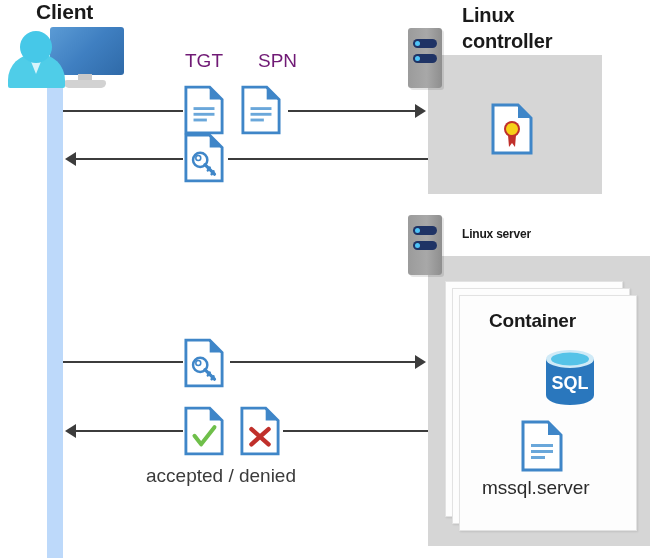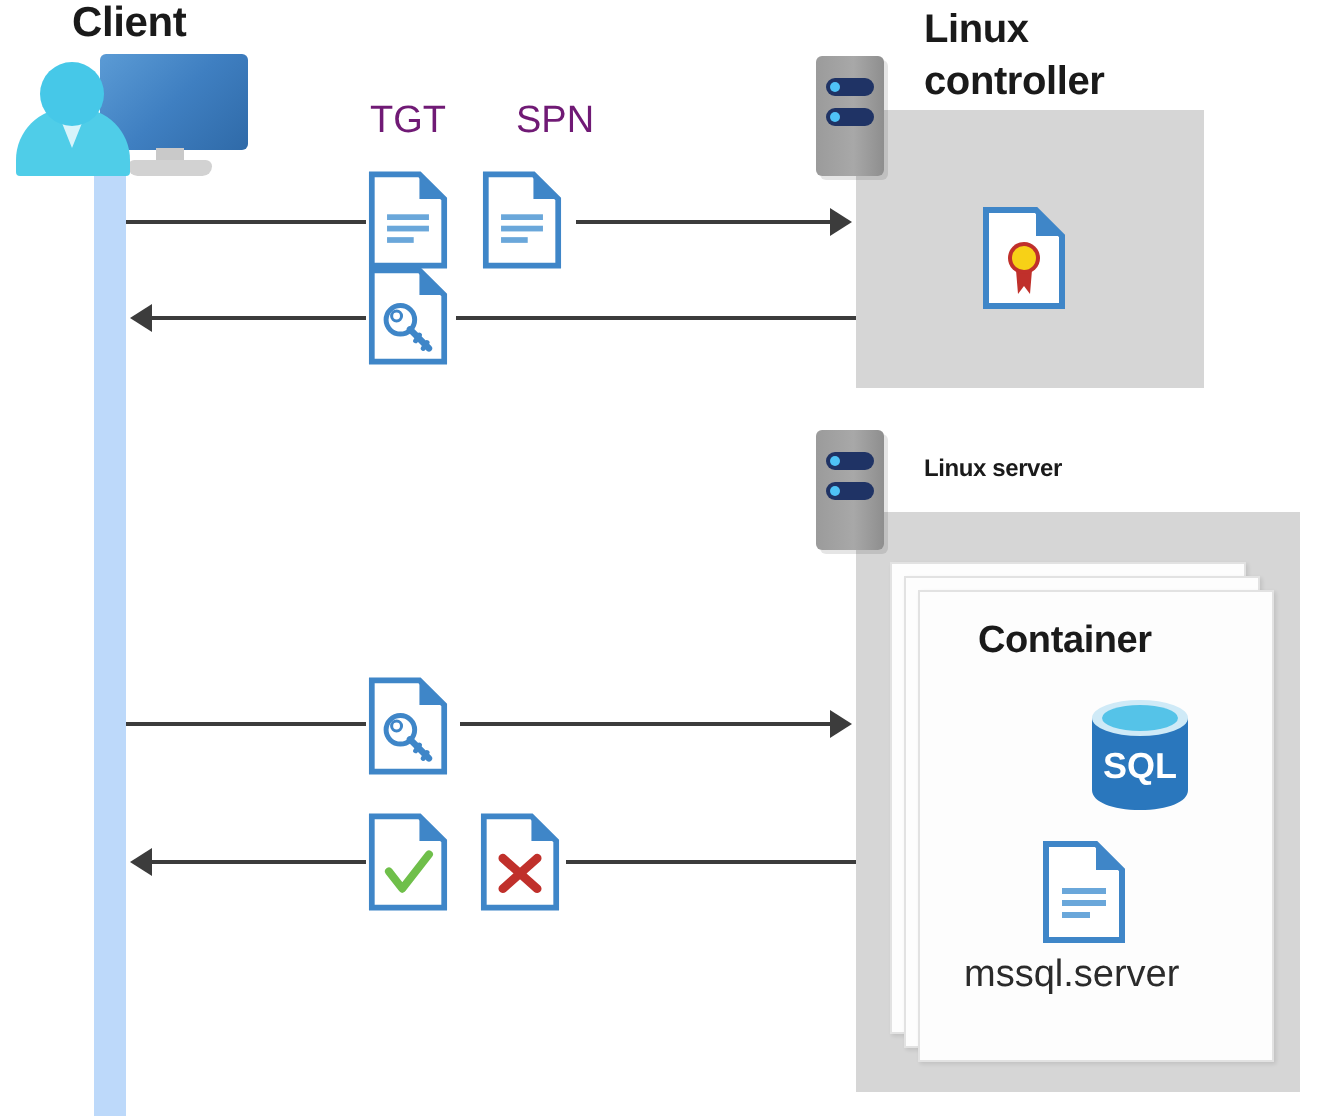--- a/index.html
+++ b/index.html
@@ -337,14 +337,15 @@
   </div>
 
   <div class="abs" style="left:240px;top:406px;">
     <svg width="40" height="50" viewBox="0 0 42 52">
       <path d="M2 2 H27 L40 15 V50 H2 Z" fill="#ffffff" stroke="#3f86c8" stroke-width="3"></path>
       <path d="M27 2 L40 15 H27 Z" fill="#3f86c8"></path>
       <path d="M12 24 L30 40 M30 24 L12 40" fill="none" stroke="#c0302b" stroke-width="4.6" stroke-linecap="round"></path>
     </svg>
   </div>
 
+  <div class="abs accepted-denied">accepted / denied</div>
 
 </div>
 
 </body></html>

